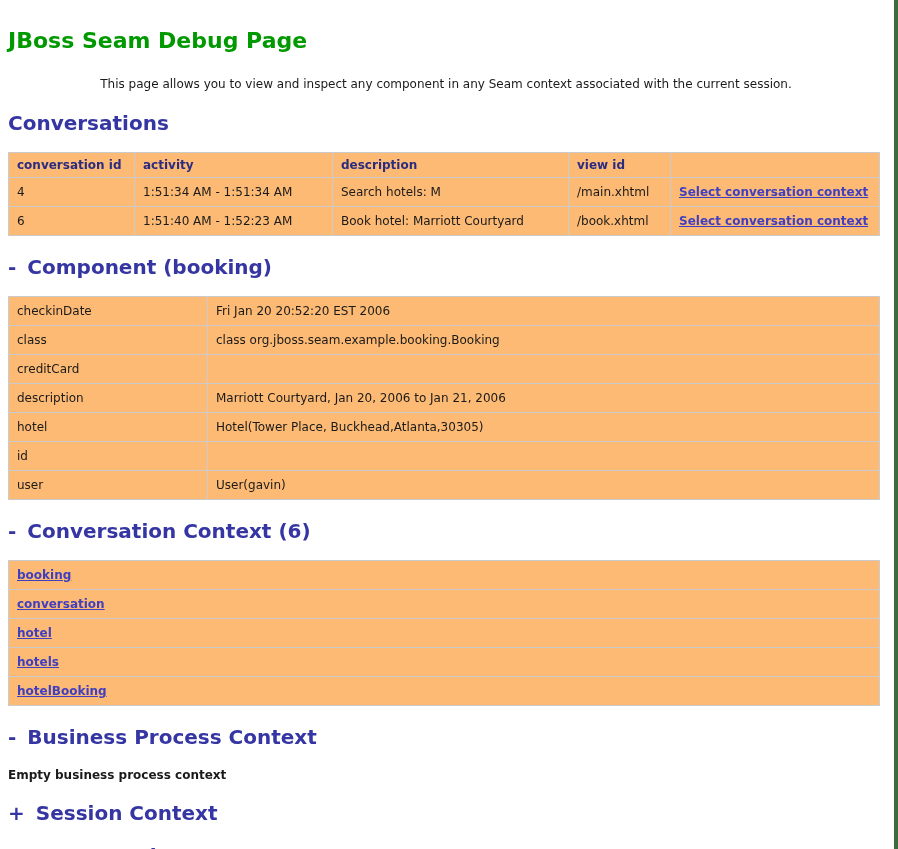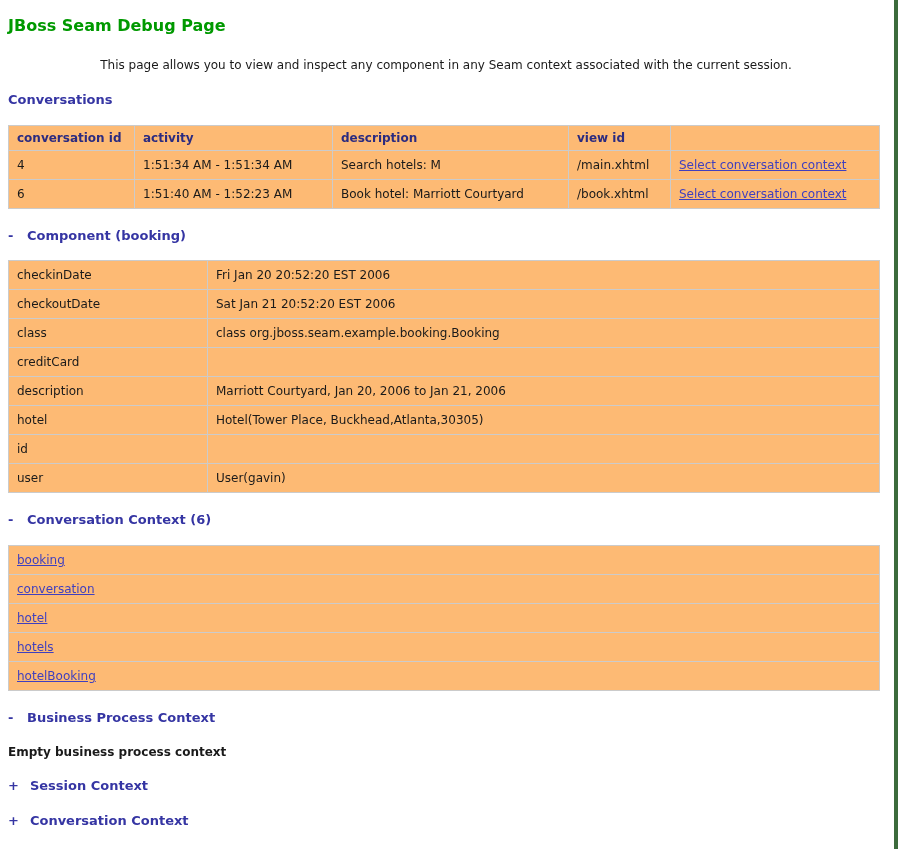--- a/index.html
+++ b/index.html
@@ -11,30 +11,30 @@
     font-family: "DejaVu Sans", "Liberation Sans", sans-serif;
     font-size: 12px;
     color: #1a1a1a;
     position: relative;
     overflow-x: hidden;
   }
   .page { padding: 8px 14px 12px 8px; }
 
   h1.page-title {
     color: #009900;
-    font-size: 16px;
+    font-size: 22px;
     line-height: 1.2;
     font-weight: bold;
-    margin: 8px 0 23px 0;
+    margin: 20px 0 23px 0;
   }
   p.intro { margin: 0 0 20px 0; line-height: 1.2; text-align: center; }
 
   h2.section-heading {
     color: #3535a3;
-    font-size: 13px;
+    font-size: 20px;
     font-weight: bold;
     line-height: 1.15;
     margin: 20px 0 17px 0;
   }
   h2.toggleable { cursor: pointer; }
   h2.section-heading .toggle {
     display: inline-block;
     min-width: 8px;
     margin-right: 11px;
   }
@@ -55,21 +55,21 @@
     height: 29px;
     overflow: hidden;
     white-space: nowrap;
   }
   table.grid th {
     padding: 4px 8px;
     height: 25px;
     color: #2b2b80;
     font-weight: bold;
   }
-  a.lnk { color: #3f3fbf; text-decoration: underline; cursor: pointer; }
+  a.lnk { color: #3f3fbf; text-decoration: underline; cursor: pointer; font-weight: bold; }
   .empty-msg { margin: 19px 0 0 0; font-weight: bold; }
 
   .window-edge {
     position: absolute;
     top: 0; right: 0;
     width: 4px; height: 100%;
     background: #3c6b3c;
   }
 </style>
 </head>
@@ -126,24 +126,20 @@
     <colgroup>
       <col style="width:199px">
       <col>
     </colgroup>
     <tbody>
       <tr>
         <td>checkinDate</td>
         <td>Fri Jan 20 20:52:20 EST 2006</td>
       </tr>
       <tr>
-        <td>checkoutDate</td>
-        <td>Sat Jan 21 20:52:20 EST 2006</td>
-      </tr>
-      <tr>
         <td>class</td>
         <td>class org.jboss.seam.example.booking.Booking</td>
       </tr>
       <tr>
         <td>creditCard</td>
         <td></td>
       </tr>
       <tr>
         <td>description</td>
         <td>Marriott Courtyard, Jan 20, 2006 to Jan 21, 2006</td>

